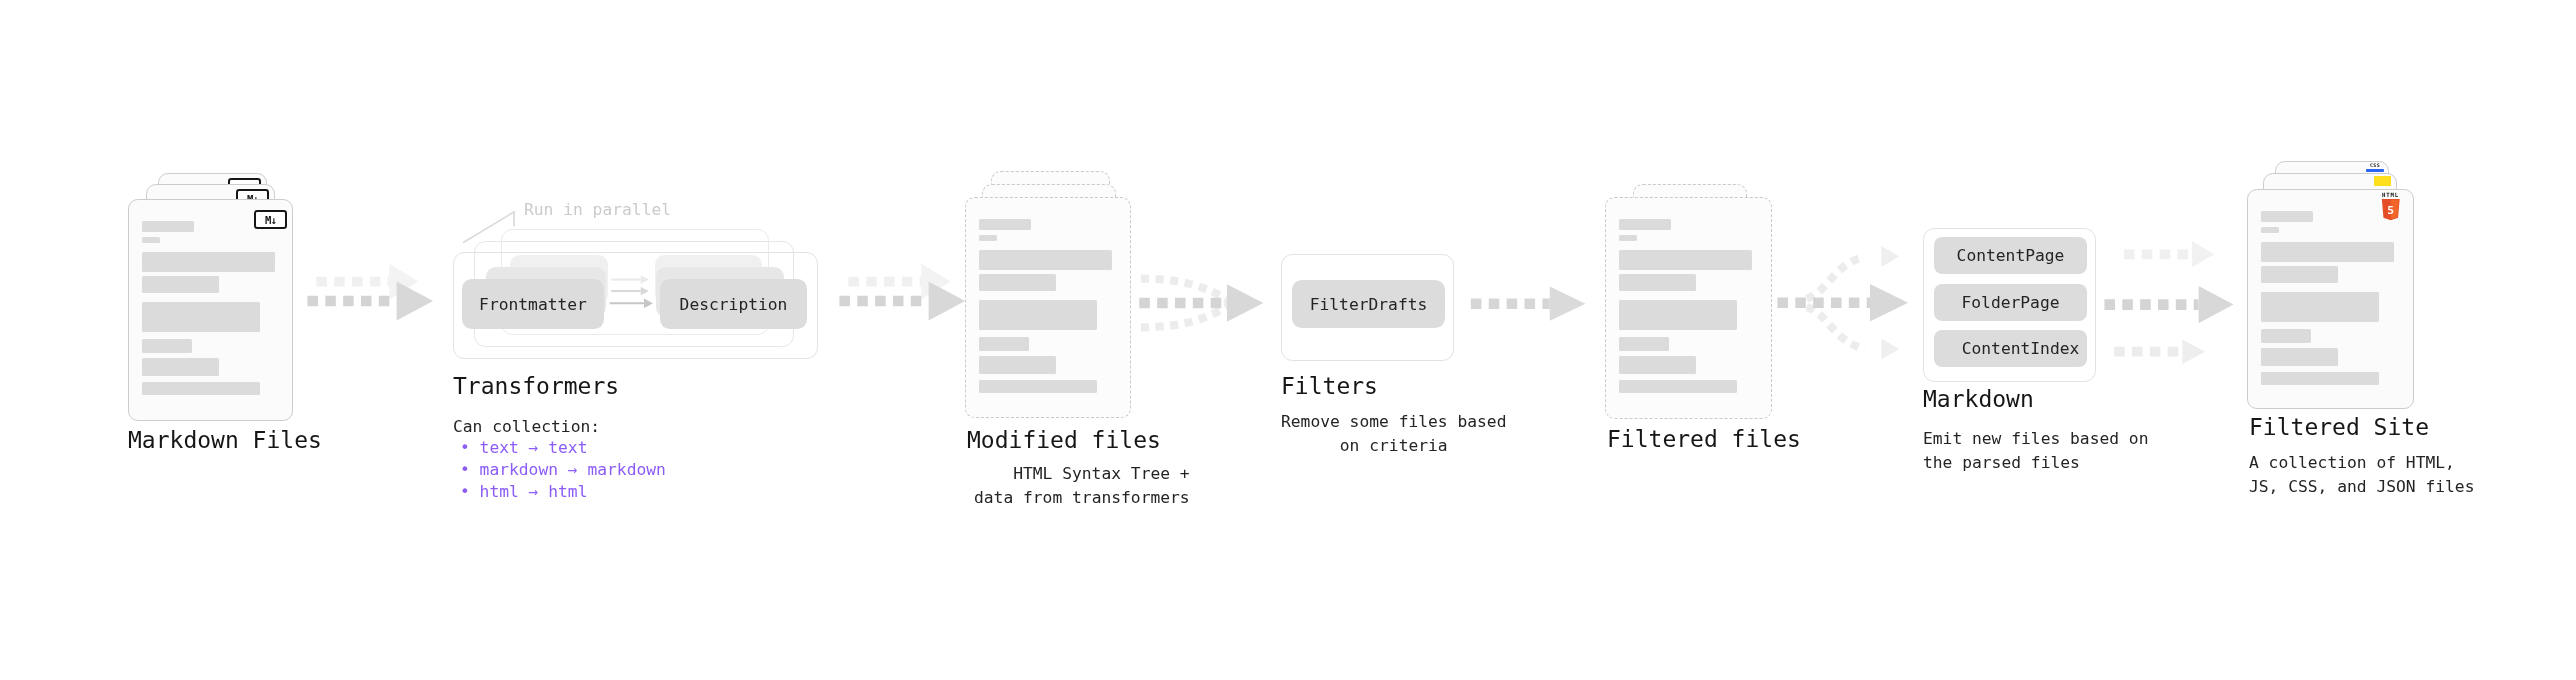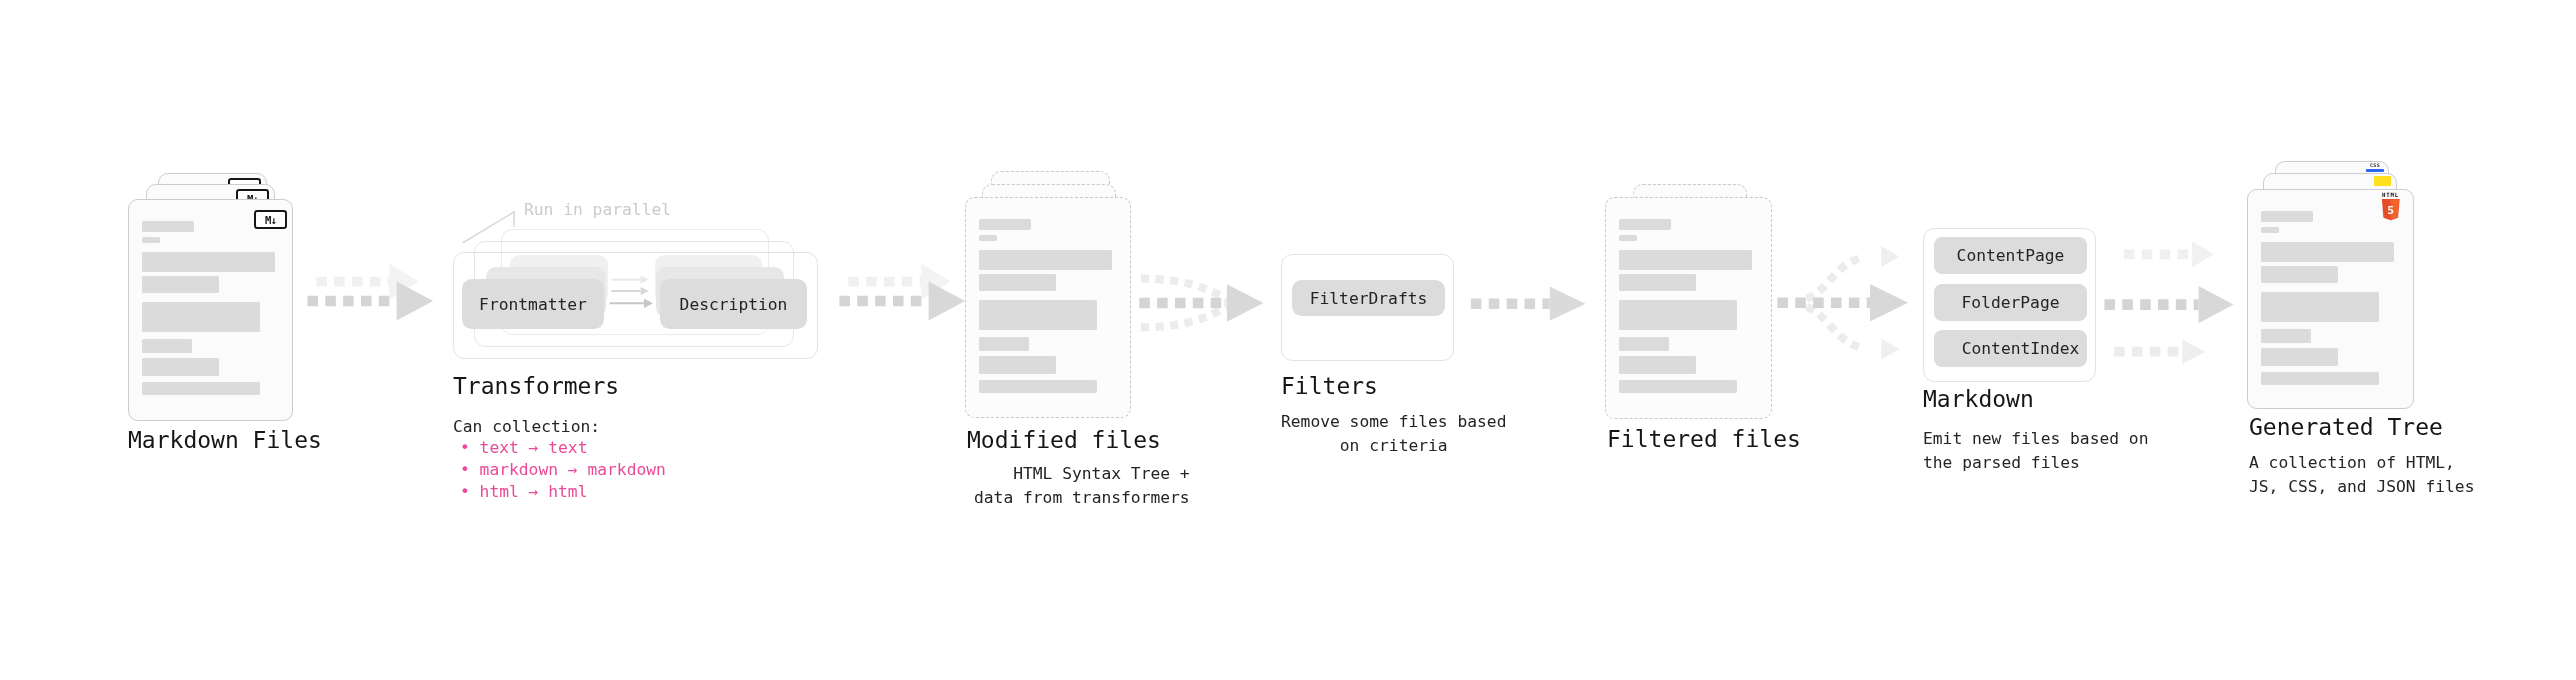--- a/index.html
+++ b/index.html
@@ -26,21 +26,21 @@
     display:flex;align-items:center;justify-content:center;font-size:10.6px;font-weight:bold;color:#161616;letter-spacing:-0.8px;}
   
   .cont{position:absolute;box-sizing:border-box;border:1.6px solid #e2e2e2;border-radius:11.4px;background:transparent;}
   .node-box{position:absolute;box-sizing:border-box;background:#dcdcdc;border-radius:9.8px;
     display:flex;align-items:center;justify-content:center;font-size:16.3px;color:#242424;}
   .ghost1{background:#e7e7e7;}
   .ghost2{background:#f0f0f0;}
   
   .heading{position:absolute;font-size:23px;line-height:1.15;color:#161616;white-space:nowrap;}
   .body-text{position:absolute;font-size:16.3px;line-height:24.4px;color:#242424;white-space:nowrap;}
-  .bullets{position:absolute;font-size:16.3px;line-height:22px;color:#ec4899;white-space:nowrap;}
+  .bullets{position:absolute;font-size:16.3px;line-height:22px;color:#8b5cf6;white-space:nowrap;}
   .annot-text{position:absolute;font-size:16.3px;color:#cbcbcb;white-space:nowrap;}
   
   .css-badge{position:absolute;width:18px;text-align:center;}
   .css-badge .t{font-size:4.9px;font-weight:bold;color:#111;line-height:4.9px;letter-spacing:0.4px;}
   .css-badge .u{height:3.3px;background:#2965f1;border-radius:0.8px;margin-top:0.8px;}
   .js-badge{position:absolute;width:17px;height:9.8px;background:#ffdf1e;}
   .html5-logo{position:absolute;width:21px;text-align:center;}
   .html5-logo .t{font-size:5.7px;font-weight:bold;color:#111;line-height:6.5px;letter-spacing:0.8px;}
   svg{display:block;}
 </style>
@@ -139,21 +139,21 @@
 
   <svg class="abs" style="left:1136px;top:238px;" width="138" height="134" viewBox="0 0 170 165">
     <path d="M6,50 C55,50 88,60 116,78" fill="none" stroke="#ececec" stroke-width="10" stroke-dasharray="10 8"></path>
     <path d="M6,110 C55,110 88,100 116,82" fill="none" stroke="#ececec" stroke-width="10" stroke-dasharray="10 8"></path>
     <line x1="4" y1="80" x2="112" y2="80" stroke="#d4d4d4" stroke-width="13" stroke-dasharray="13 9"></line>
     <polygon points="112,57 112,103 157,80" fill="#d8d8d8"></polygon>
   </svg>
 
   <div>
     <div class="cont" style="left:1281px;top:254px;width:173px;height:107px;"></div>
-    <div class="node-box" style="left:1292px;top:280px;width:153px;height:36px;">FilterDrafts</div>
+    <div class="node-box" style="left:1292px;top:280px;width:153px;height:48px;">FilterDrafts</div>
     <div class="heading" style="left:1281px;top:373px;">Filters</div>
     <div class="body-text" style="left:1281px;top:410px;text-align:center;">
       <div>Remove some files based</div>
       <div>on criteria</div>
     </div>
   </div>
 
   <svg class="abs" style="left:1466px;top:280px;" width="126" height="49" viewBox="0 0 155 60">
     <line x1="6" y1="29" x2="103" y2="29" stroke="#d6d6d6" stroke-width="13" stroke-dasharray="13 9"></line>
     <polygon points="103,8 103,50 147,29" fill="#dadada"></polygon>
@@ -227,21 +227,21 @@
       </div>
     </div>
     <div class="html5-logo" style="left:2380px;top:192px;">
       <div class="t">HTML</div>
       <svg width="19.5" height="22" viewBox="0 0 24 27" style="margin:0 auto;">
         <polygon points="1,0 23,0 21,23 12,26 3,23" fill="#e44d26"></polygon>
         <polygon points="12,1 22,1 20.3,22.3 12,25" fill="#f16529"></polygon>
         <text x="12" y="18" text-anchor="middle" font-size="14" font-weight="bold" fill="#ffffff" font-family="DejaVu Sans Mono, monospace">5</text>
       </svg>
     </div>
-    <div class="heading" style="left:2249px;top:414px;">Generated Tree</div>
+    <div class="heading" style="left:2249px;top:414px;">Filtered Site</div>
     <div class="body-text" style="left:2249px;top:451px;">
       <div>A collection of HTML,</div>
       <div>JS, CSS, and JSON files</div>
     </div>
   </div>
 
 </div>
 
 
 </body></html>

